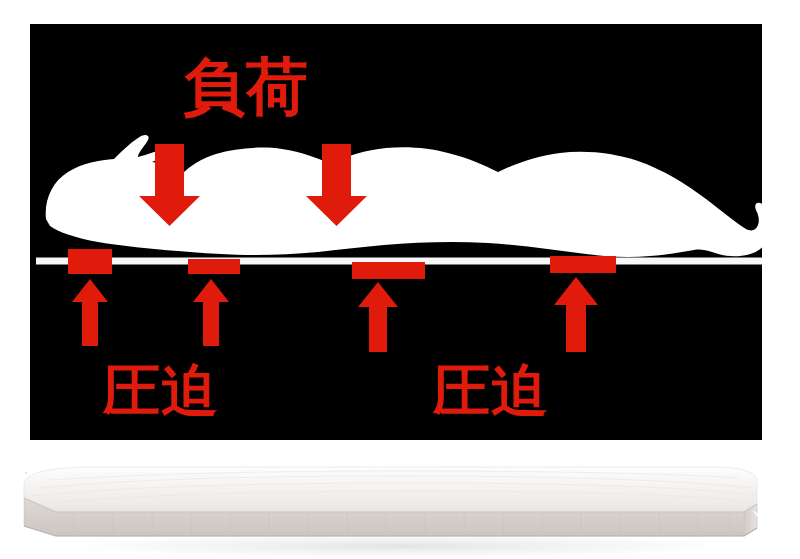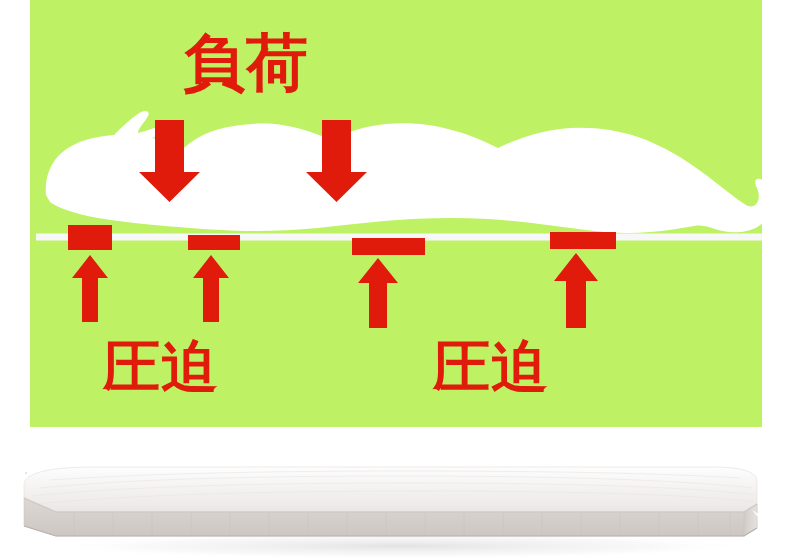--- a/index.html
+++ b/index.html
@@ -20,24 +20,24 @@
     left: 0; top: 0;
     width: 800px;
     height: 559px;
     background: #ffffff;
   }
 
   
   .diagram-panel {
     position: absolute;
     left: 30px;
-    top: 0;
+    top: 24px;
     width: 732px;
     height: 427px;
-    background: #bef264;
+    background: #000000;
     overflow: hidden;
   }
 
   .body-svg {
     position: absolute;
     left: 0; top: 0;
     width: 745px;
     height: 427px;
     display: block;
   }

